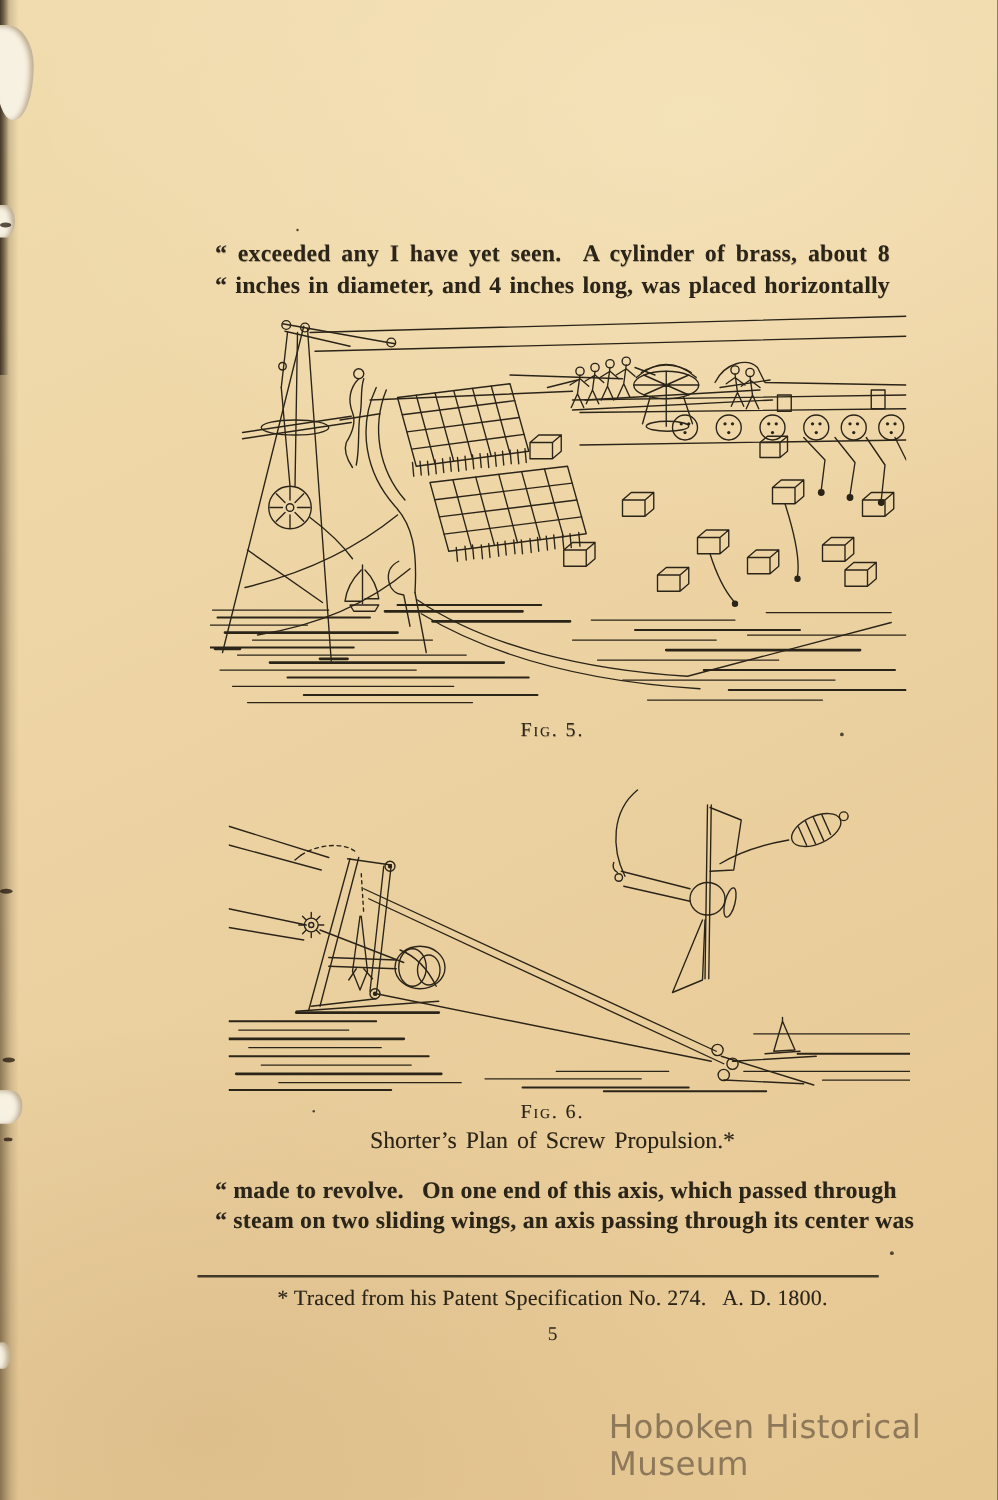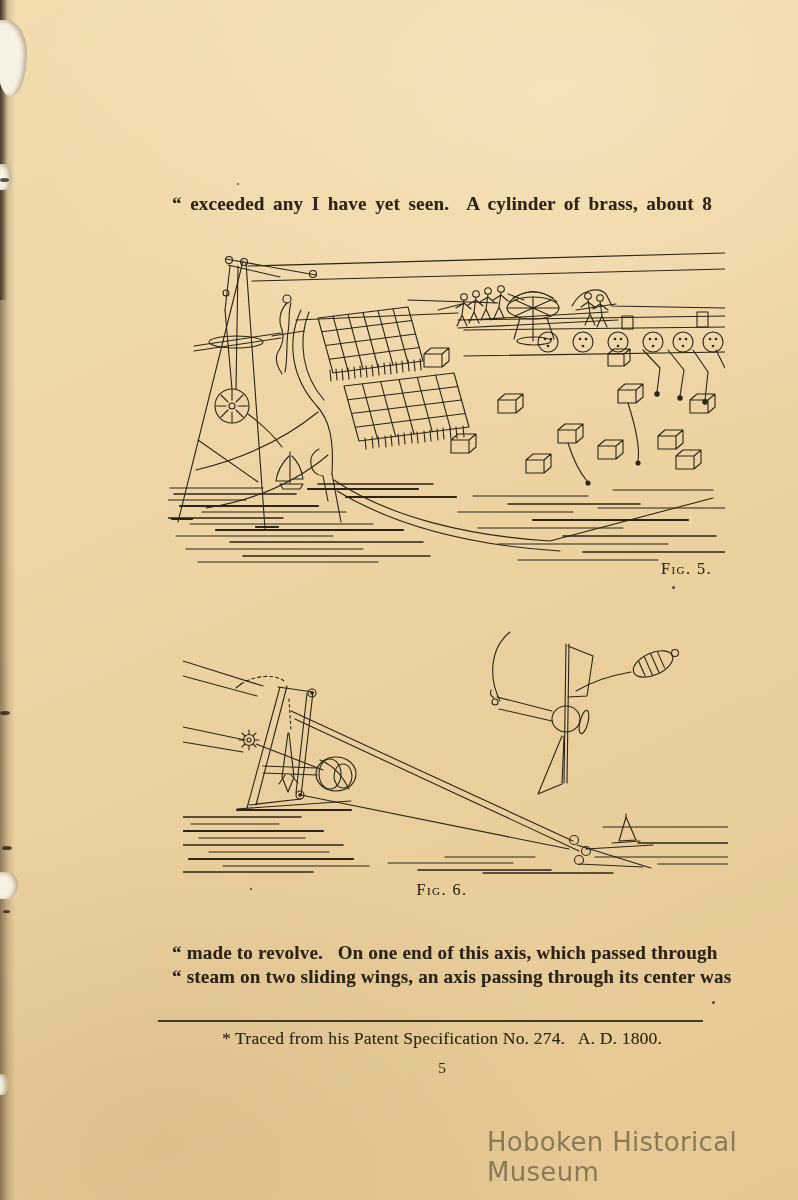--- a/index.html
+++ b/index.html
@@ -66,20 +66,21 @@
   <div class="abs notch n3"></div>
   <div class="abs notch n4"></div>
 
   <div class="abs speck" style="left:672px;top:586px;width:3px;height:3px;"></div>
   <div class="abs speck" style="left:250px;top:888px;width:2px;height:2px;"></div>
   <div class="abs speck" style="left:712px;top:1001px;width:3px;height:3px;"></div>
   <div class="abs speck" style="left:237px;top:183px;width:2px;height:2px;"></div>
 
   <div class="abs textcol bodytext para-top">
     <div class="jline">“ exceeded any I have yet seen.  A cylinder of brass, about 8</div>
+    <div class="jline">“ inches in diameter, and 4 inches long, was placed horizontally</div>
   </div>
 
   <svg class="figure abs" style="left:168px;top:250px;" width="557" height="317" viewBox="0 0 557 317">
     <g stroke="currentColor" fill="none" stroke-width="1.1" stroke-linecap="round" stroke-linejoin="round">
 
       <path d="M75,11 L10,272"></path>
         <path d="M78,13 L97,279"></path>
       <path d="M58,9 L148,25"></path>
         <path d="M60,15 L112,27"></path>
       <path d="M62,16 L57,60"></path>
@@ -222,21 +223,21 @@
       </g>
       <g stroke-width="1.6">
         <path d="M150,234 H265 M6,244 H128 M0,268 H115 M62,292 H255 M75,306 H262 M340,254 H472 M395,286 H548 M415,302 H557"></path>
       </g>
       <g stroke-width="2.2">
         <path d="M12,256 H150 M48,280 H235 M140,239 H250 M178,247 H288 M4,269 H24 M88,277 H110 M365,270 H520"></path>
       </g>
     </g>
   </svg>
 
-  <div class="abs textcol figlabel" style="top:560px;text-align:right;">Fig. 5.</div>
+  <div class="abs textcol figlabel" style="top:576px;">Fig. 5.</div>
 
   <svg class="figure abs" style="left:183px;top:627px;" width="545" height="248" viewBox="0 0 545 248">
     <g stroke="currentColor" fill="none" stroke-width="1.1" stroke-linecap="round" stroke-linejoin="round">
 
       <path d="M0,34 L80,59"></path>
         <path d="M0,49 L74,69"></path>
       <path d="M0,100 L62,113"></path>
         <path d="M0,115 L60,125"></path>
       <path d="M97,60 L64,181"></path>
         <path d="M104,59 L73,178"></path>
@@ -303,20 +304,21 @@
       <g stroke-width="1.5">
         <path d="M0,190 H118 M0,218 H160 M0,245 H130 M235,243 H368 M455,216 H545 M300,246 H430"></path>
       </g>
       <g stroke-width="2.2">
         <path d="M0,204 H140 M6,232 H170 M54,183 H168"></path>
       </g>
     </g>
   </svg>
 
   <div class="abs textcol figlabel" style="top:881px;">Fig. 6.</div>
+  <div class="abs textcol figcaption" style="top:902px;">Shorter’s Plan of Screw Propulsion.*</div>
 
   <div class="abs textcol bodytext para-bottom">
     <div class="jline">“ made to revolve.  On one end of this axis, which passed through</div>
     <div class="jline">“ steam on two sliding wings, an axis passing through its center was</div>
   </div>
 
   <div class="abs rule" style="left:158px;top:1020px;width:545px;"></div>
   <div class="abs textcol footnote">* Traced from his Patent Specification No. 274.  A. D. 1800.</div>
 
   <div class="abs textcol pagenum">5</div>

